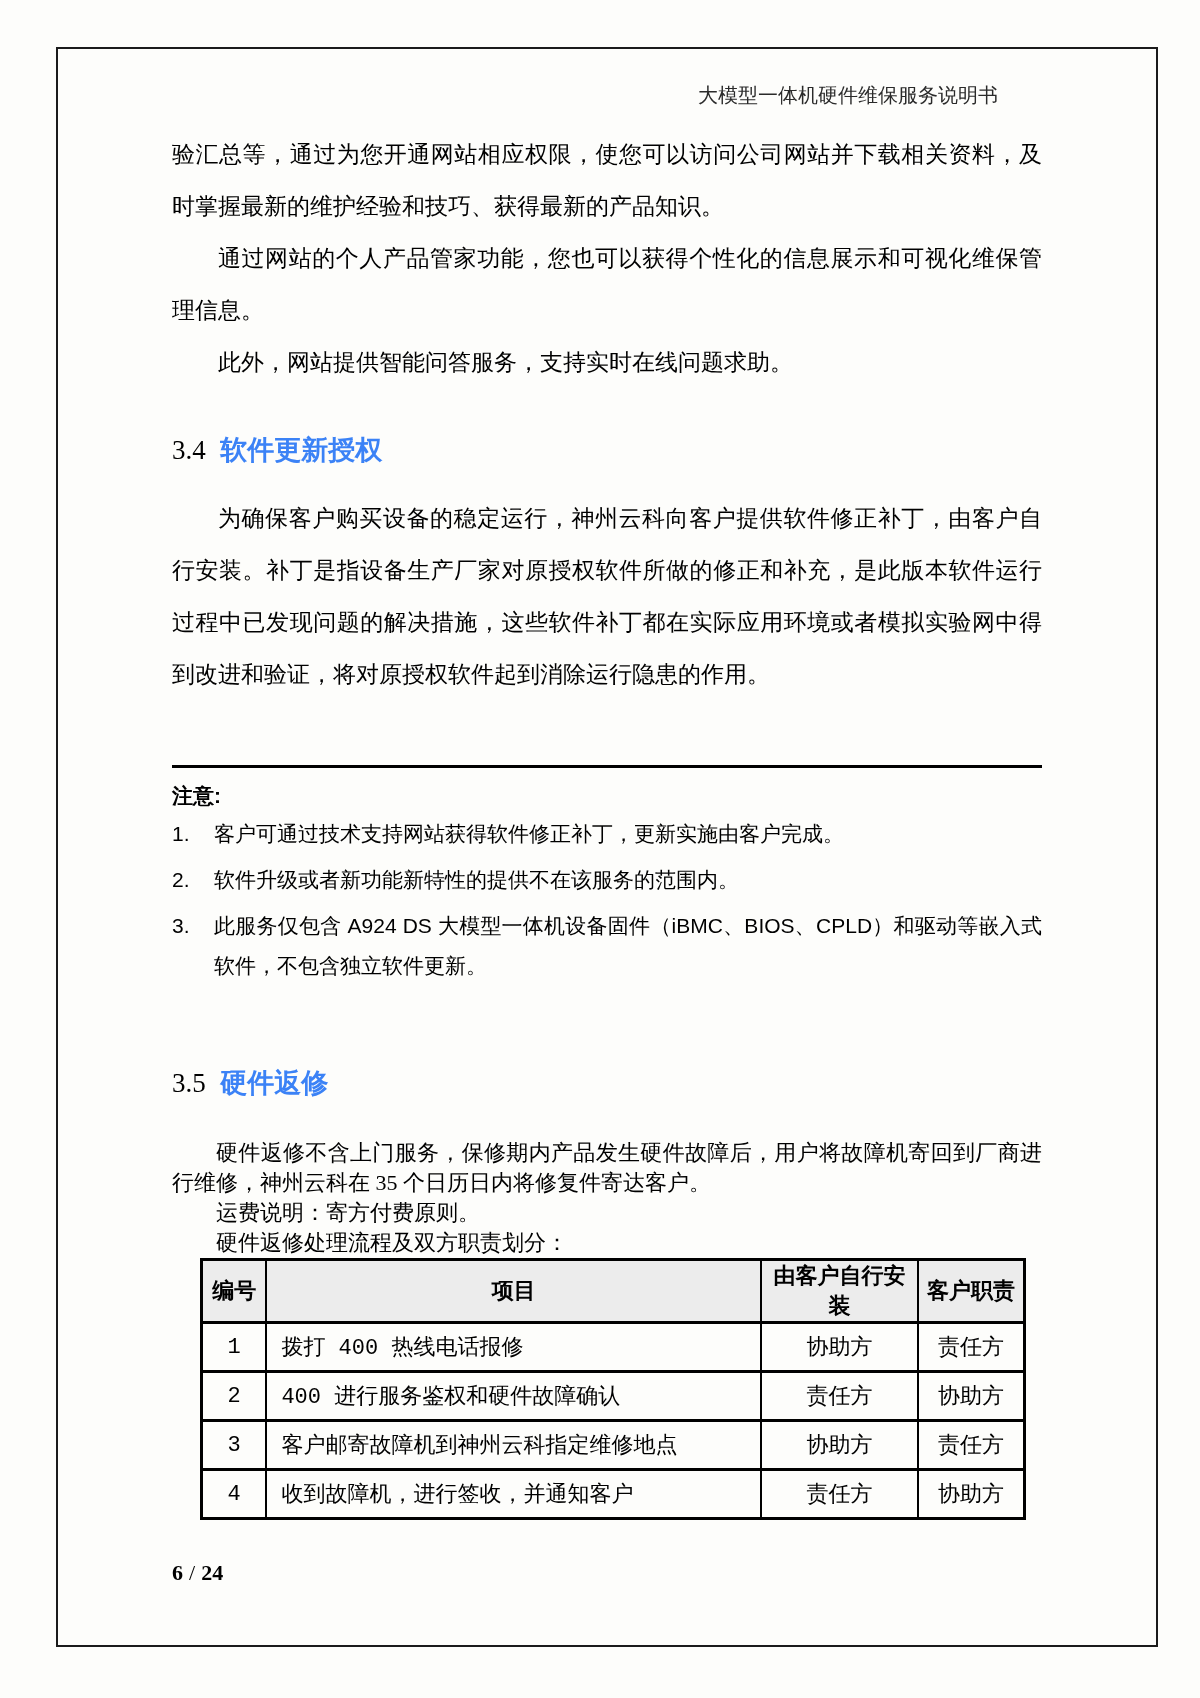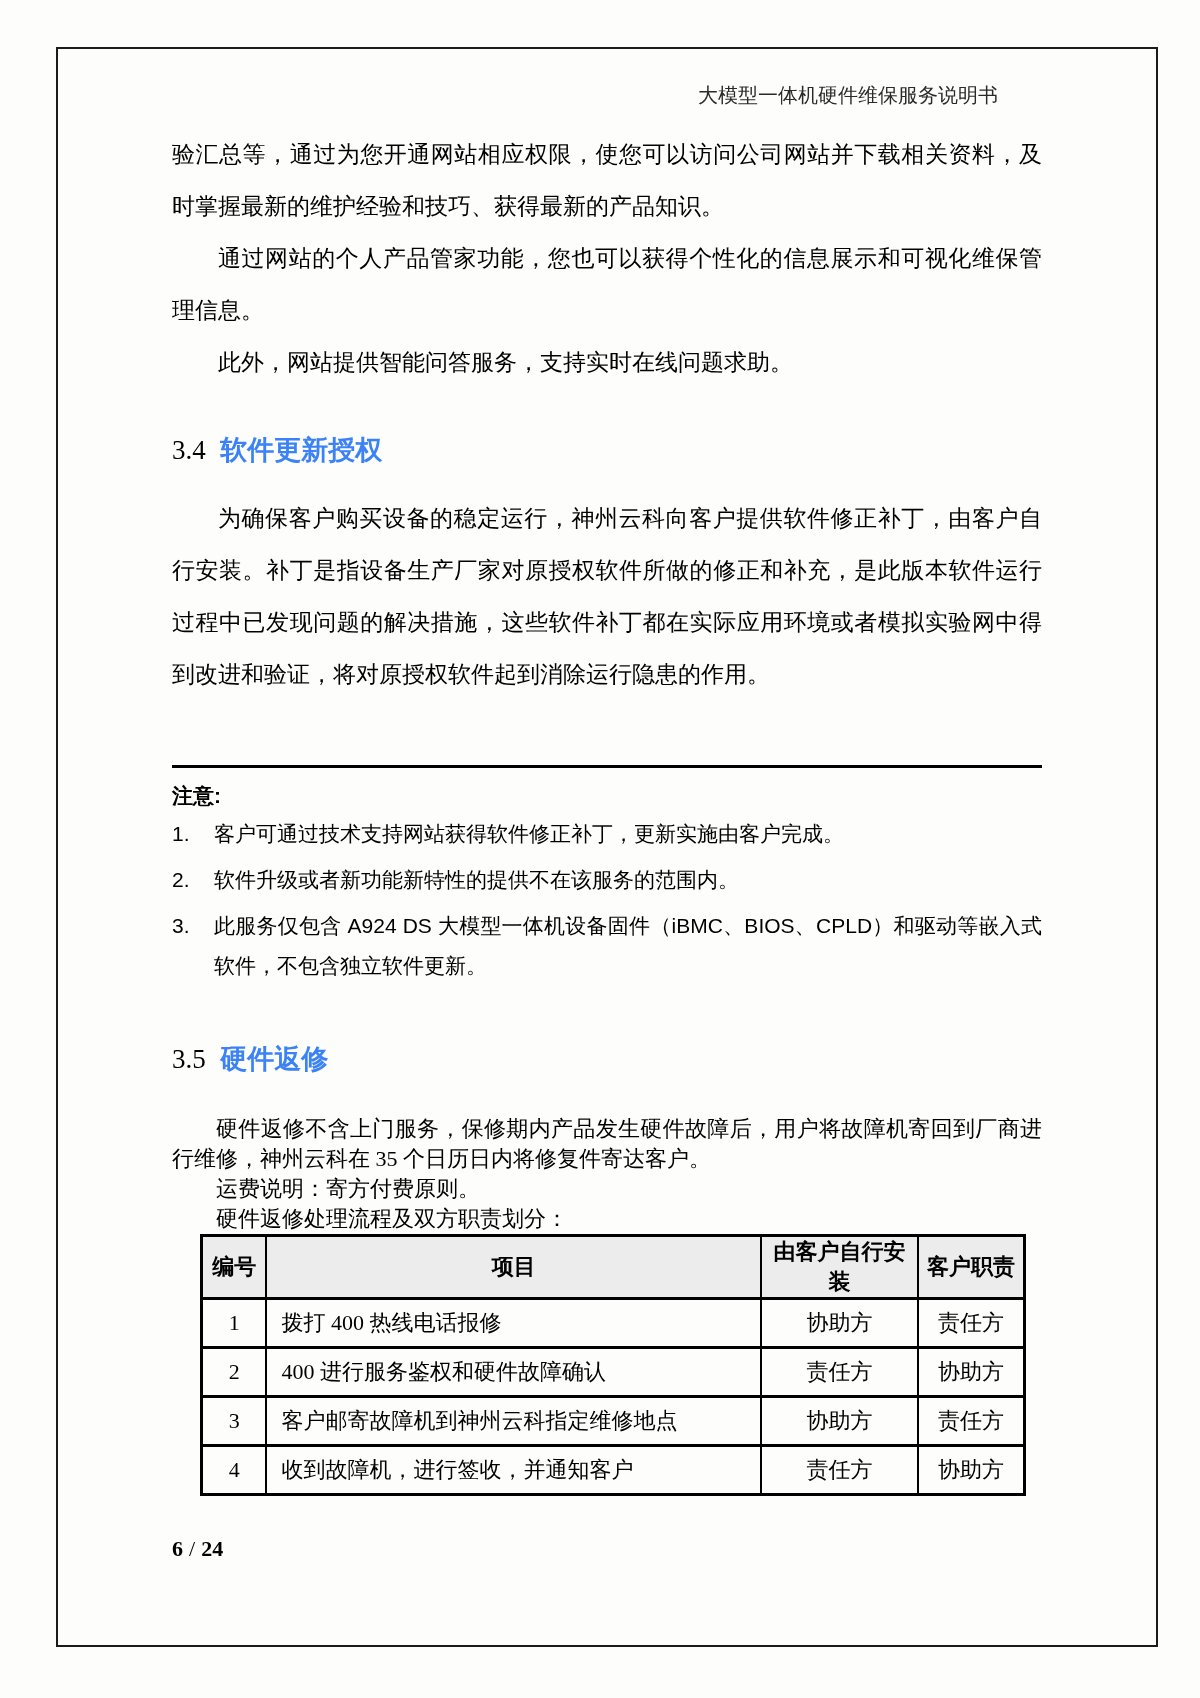--- a/index.html
+++ b/index.html
@@ -12,40 +12,40 @@
   .doc-header {
     margin-top:34px; line-height:24px; text-align:right; padding-right:44px;
     font-family:"Liberation Serif","DejaVu Serif",serif; font-size:20px; color:#2a2a2a;
   }
   .top-paras { margin-top:22px; }
   .para {
     font-size:23px; line-height:52px; text-align:justify; color:#000;font-family:Liberation Serif, serif;
   }
   .indent { text-indent:2em; }
   .section-heading { margin-top:40px; line-height:42px; white-space:nowrap; }
-  .section-heading.s35 { margin-top:52px; }
+  .section-heading.s35 { margin-top:76px; }
   .section-num {
     font-family:"Liberation Serif","DejaVu Serif",serif; font-size:27px; color:#000;
   }
   .section-title { font-size:27px; font-weight:bold; color:#3b82f6; margin-left:10px; }
   .s34-para { margin-top:18px; }
   .rule { margin-top:64px; height:3px; background:#000; }
   .notice-label { margin-top:14px; font-size:21px; font-weight:bold; line-height:28px; color:#000; }
   .notes { margin-top:4px; }
   .note-item { display:flex; line-height:40px; font-size:21px; color:#000; }
   .note-item + .note-item { margin-top:6px; }
   .note-num { width:42px; flex:0 0 42px; }
   .note-text { flex:1; text-align:justify; }
   .serif-paras {
     margin-top:30px; font-family:"Liberation Serif","DejaVu Serif",serif;
     font-size:22px; line-height:30px; color:#000; text-align:justify;
   }
   table.resp-table {
     border-collapse:collapse; margin-left:28px; width:826px;
-    font-family:Liberation Serif, serif; font-size:22px; color:#000;
+    font-family:Liberation Mono, monospace; font-size:22px; color:#000;
     border:3px solid #000;
   }
   .resp-table th, .resp-table td {
     border-left:2px solid #000; border-top:3px solid #000;
     text-align:center; vertical-align:middle; padding:0 8px;
   }
   .resp-table th { background:#ececec; font-weight:bold; height:56px; }
   .resp-table td { height:49px; font-weight:normal; }
   .resp-table td.item-cell { text-align:left; padding-left:14px; }
   .col-no { width:65px; } .col-item { width:497px; } .col-szys { width:157px; } .col-cust { width:107px; }

